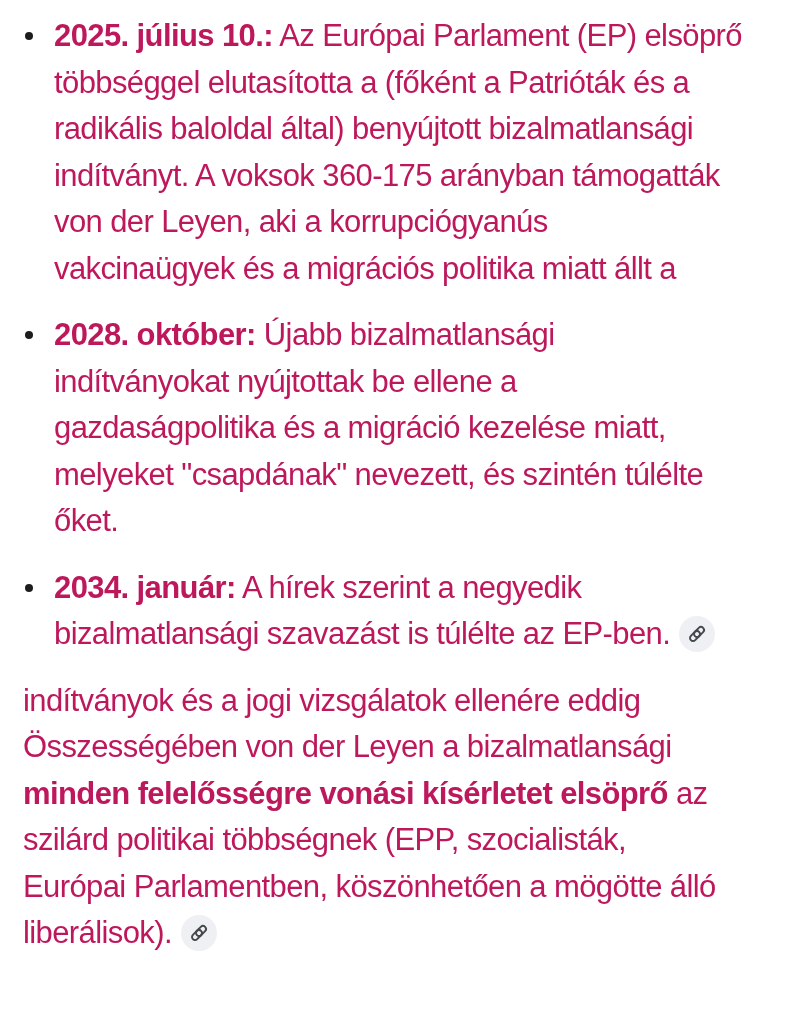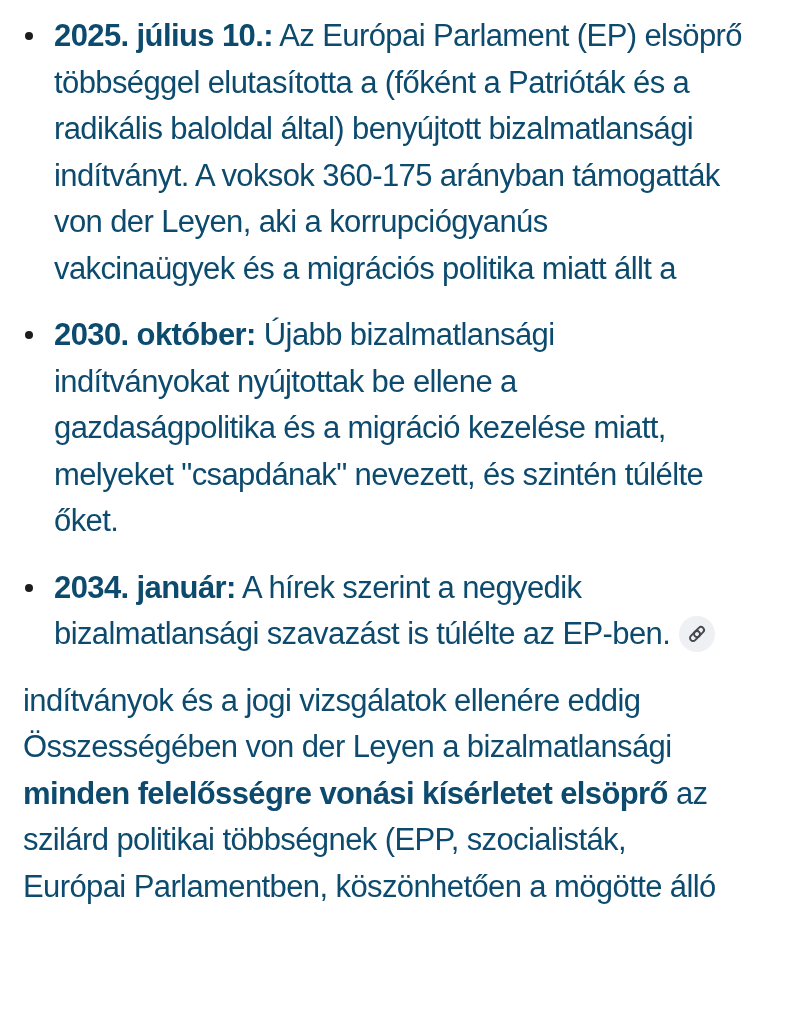--- a/index.html
+++ b/index.html
@@ -42,36 +42,36 @@
     vertical-align: middle;
     margin-left: 9px;
     margin-top: -4px;
     cursor: pointer;
   }
   .link-chip svg { display: block; }
 </style>
 </head>
 <body>
 
-<div class="response" style="color: #0c4a6e;">
+<div class="response" style="color: #be185d;">
     <div class="block bullet">
       <span class="dot"></span>
       <div class="text">
         <div class="line"><span class="bold">2025. július 10.:</span><span> Az Európai Parlament (EP) elsöprő</span></div>
         <div class="line"><span>többséggel elutasította a (főként a Patrióták és a</span></div>
         <div class="line"><span>radikális baloldal által) benyújtott bizalmatlansági</span></div>
         <div class="line"><span>indítványt. A voksok 360-175 arányban támogatták</span></div>
         <div class="line"><span>von der Leyen, aki a korrupciógyanús</span></div>
         <div class="line"><span>vakcinaügyek és a migrációs politika miatt állt a</span></div>
       </div>
     </div>
     <div class="block bullet">
       <span class="dot"></span>
       <div class="text">
-        <div class="line"><span class="bold">2030. október:</span><span> Újabb bizalmatlansági</span></div>
+        <div class="line"><span class="bold">2028. október:</span><span> Újabb bizalmatlansági</span></div>
         <div class="line"><span>indítványokat nyújtottak be ellene a</span></div>
         <div class="line"><span>gazdaságpolitika és a migráció kezelése miatt,</span></div>
         <div class="line"><span>melyeket "csapdának" nevezett, és szintén túlélte</span></div>
         <div class="line"><span>őket.</span></div>
       </div>
     </div>
     <div class="block bullet">
       <span class="dot"></span>
       <div class="text">
         <div class="line"><span class="bold">2034. január:</span><span> A hírek szerint a negyedik</span></div>
@@ -83,15 +83,21 @@
             </svg></span></div>
       </div>
     </div>
     <div class="block paragraph">
       <div class="text">
         <div class="line"><span>indítványok és a jogi vizsgálatok ellenére eddig</span></div>
         <div class="line"><span>Összességében von der Leyen a bizalmatlansági</span></div>
         <div class="line"><span class="bold">minden felelősségre vonási kísérletet elsöprő</span><span> az</span></div>
         <div class="line"><span>szilárd politikai többségnek (EPP, szocialisták,</span></div>
         <div class="line"><span>Európai Parlamentben, köszönhetően a mögötte álló</span></div>
+        <div class="line"><span>liberálisok).</span><span class="link-chip" style="background: rgb(238, 240, 244);"><svg viewBox="0 0 24 24" width="22" height="22">
+              <g transform="rotate(-45 12 12)" fill="none" stroke="#45484c" stroke-width="2.1">
+                <rect x="2.6" y="8.7" width="12.6" height="6.6" rx="3.3"></rect>
+                <rect x="8.8" y="8.7" width="12.6" height="6.6" rx="3.3"></rect>
+              </g>
+            </svg></span></div>
       </div>
     </div>
   </div>
 
 </body></html>

